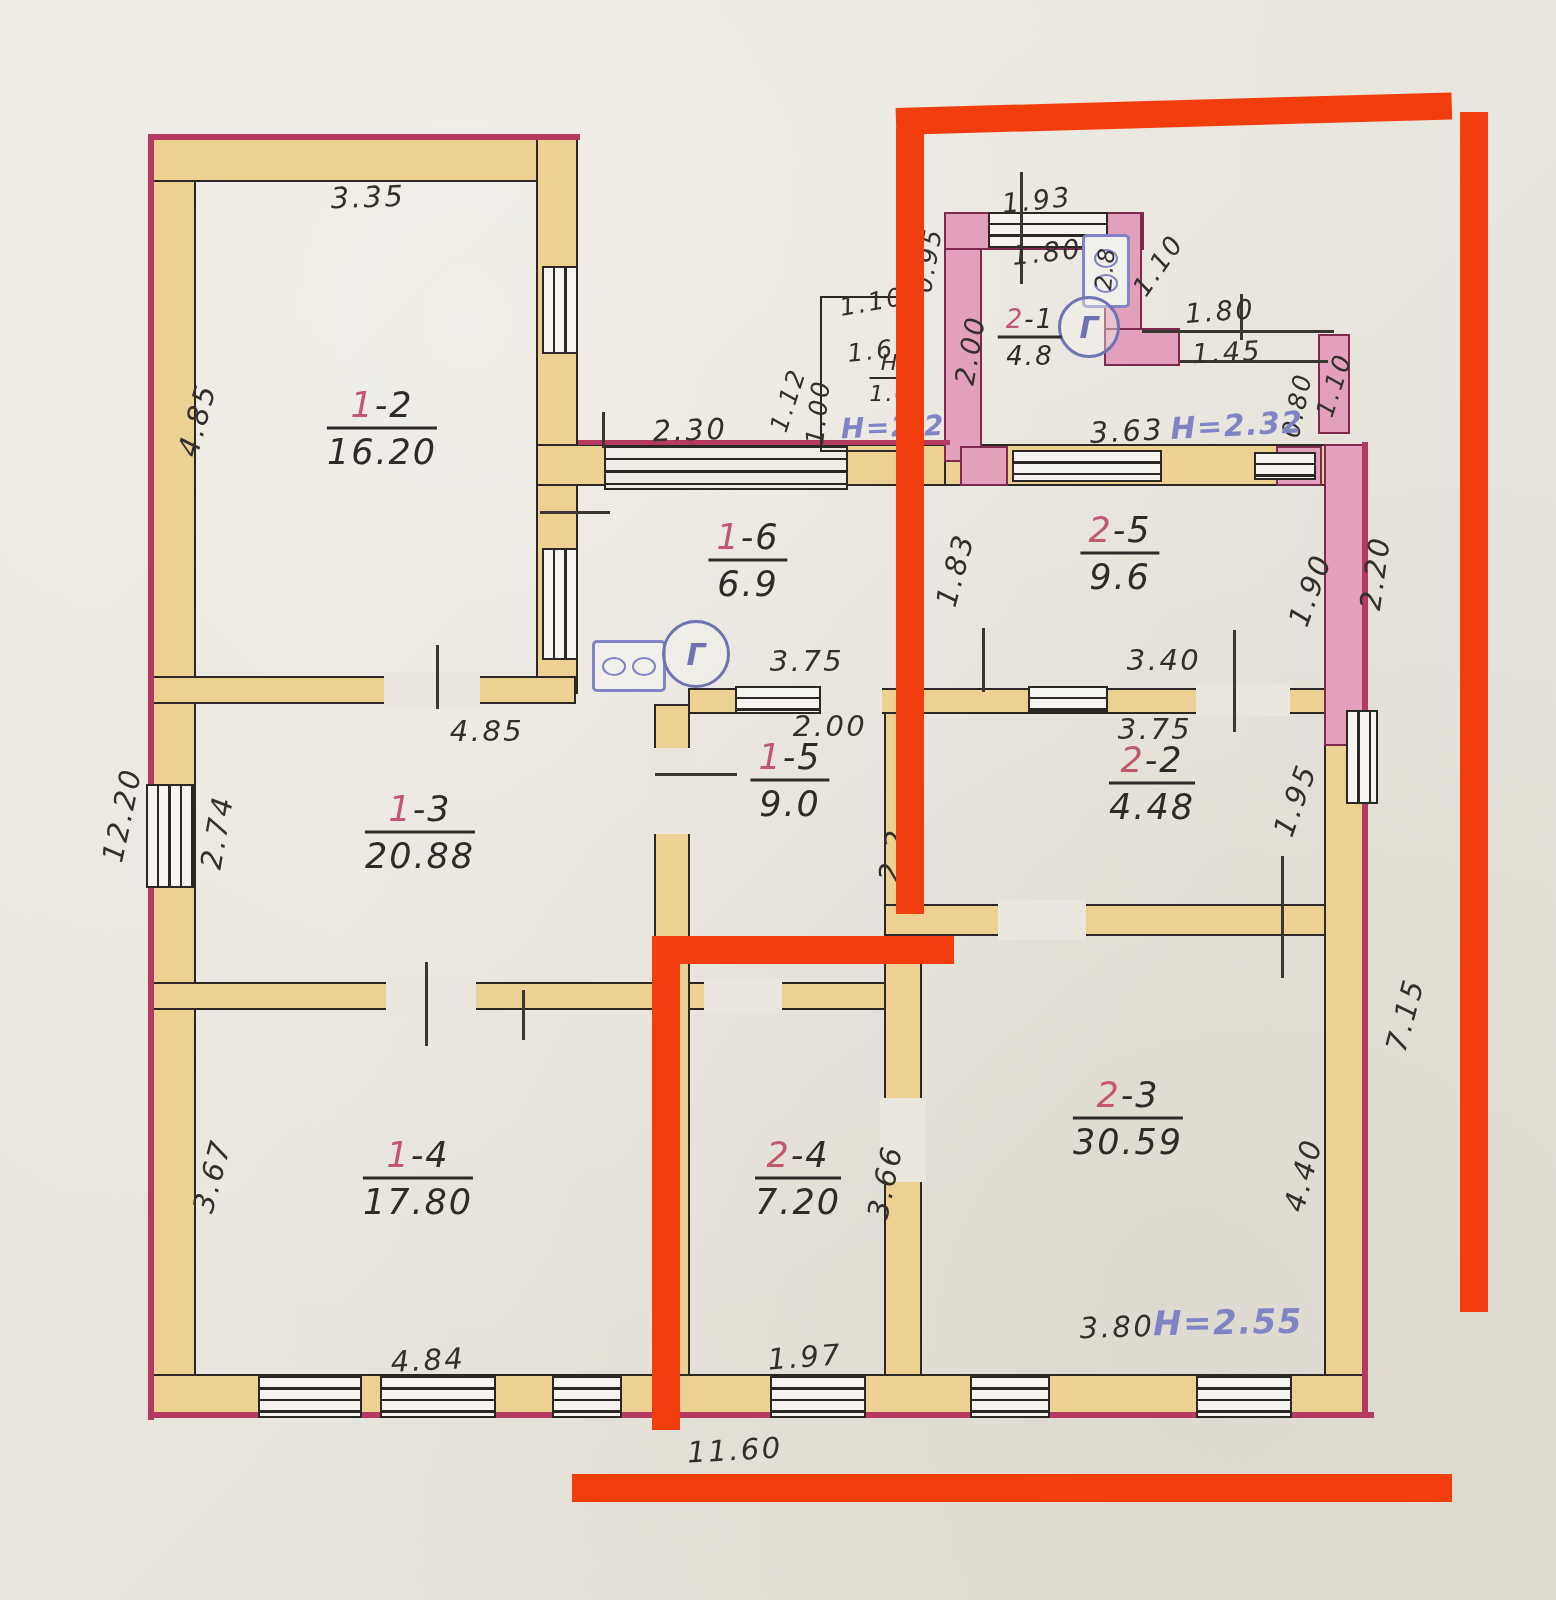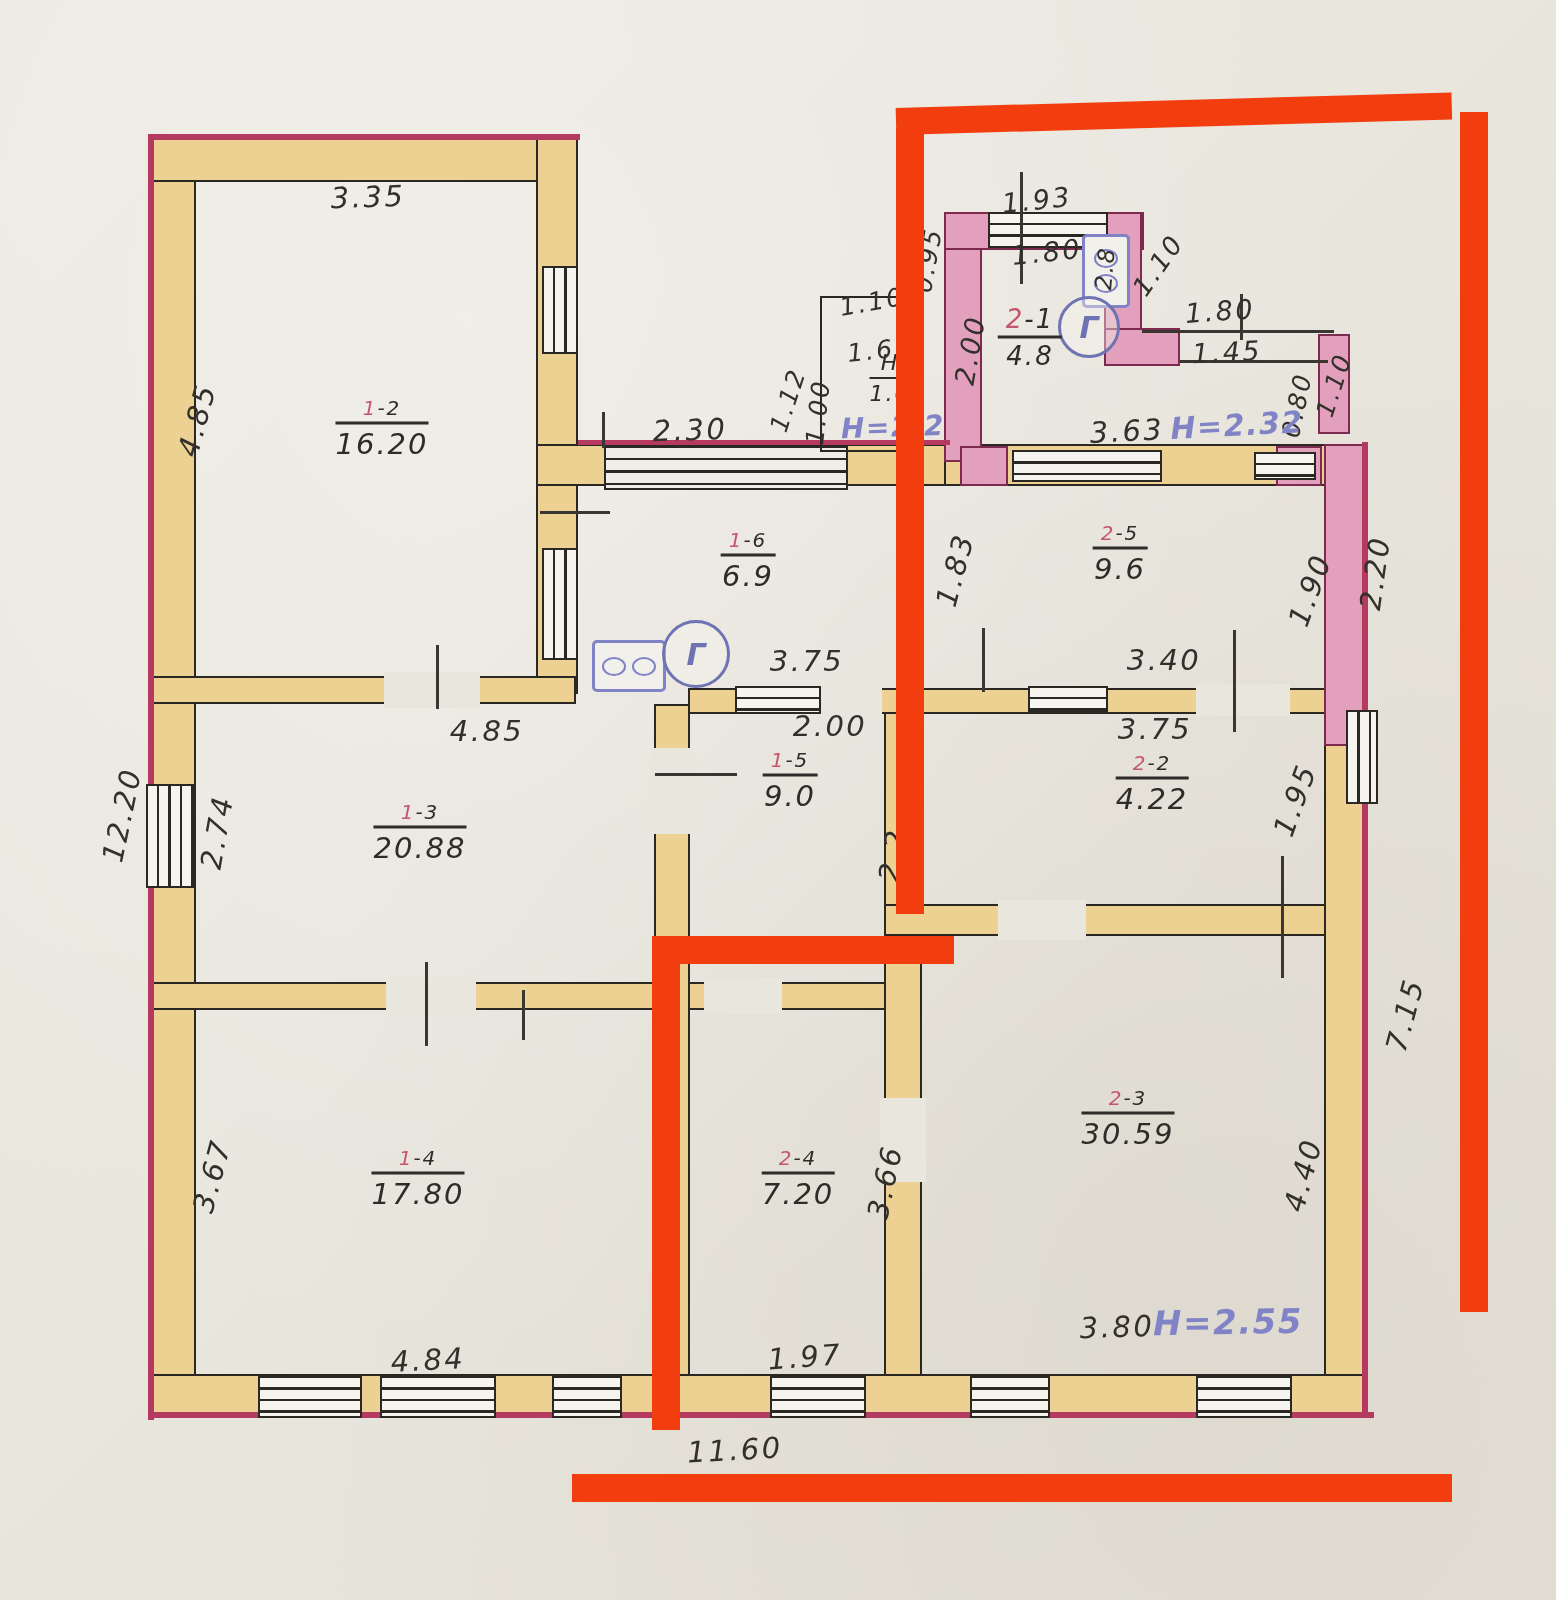--- a/index.html
+++ b/index.html
@@ -19,22 +19,22 @@
          background:repeating-linear-gradient(to bottom,#f6f4ee 0 9px,#2b2722 9px 11.5px);}
   .steps{position:absolute;border:2.5px solid #2b2722;box-sizing:border-box;z-index:9;
          background:repeating-linear-gradient(to bottom,#efede6 0 10px,#2b2722 10px 12.5px);}
   .outline{position:absolute;border:2.5px solid #2b2722;box-sizing:border-box;z-index:9;background:transparent;}
   .tln{position:absolute;background:#3a3631;z-index:9;}
   .dim{position:absolute;color:#33302c;font-style:italic;font-size:29px;letter-spacing:2.5px;
        white-space:nowrap;z-index:20;transform:translate(-50%,-50%);}
   .blue{color:#8084c6;font-weight:bold;letter-spacing:1.5px;}
   .room{position:absolute;text-align:center;color:#2e2b28;font-style:italic;z-index:20;
         transform:translate(-50%,-50%);}
-  .room .top{font-size:20px;letter-spacing:2px;border-bottom:3.5px solid #2e2b28;padding:0 8px 2px 8px;}
-  .room .area{font-size:29px;letter-spacing:2px;padding-top:2px;}
+  .room .top{font-size:35px;letter-spacing:2px;border-bottom:3.5px solid #2e2b28;padding:0 8px 2px 8px;}
+  .room .area{font-size:35px;letter-spacing:2px;padding-top:2px;}
   .room .num{color:#c4566e;}
   .room.small .top,.room.small .area{font-size:26px;}
   .gasbox{position:absolute;border:3px solid #8084c6;border-radius:5px;background:#f2f0ea;z-index:15;
         display:flex;align-items:center;justify-content:center;gap:6px;}
   .gasbox.v{flex-direction:column;}
   .burner{width:20px;height:15px;border:2.5px solid #8084c6;border-radius:50%;}
   .gascircle{position:absolute;border:3.5px solid #6f73b4;border-radius:50%;z-index:15;
         display:flex;align-items:center;justify-content:center;
         color:#6f73b4;font-size:30px;font-weight:bold;font-style:italic;background:rgba(246,244,238,.4);}
   .red{position:absolute;background:#f23d0f;z-index:50;}
@@ -150,21 +150,21 @@
   <div class="room" style="left:748px;top:560px;">
     <div class="top"><span class="num">1</span><span>-6</span></div>
     <div class="area">6.9</div>
   </div>
   <div class="room small" style="left:1030px;top:337px;">
     <div class="top"><span class="num">2</span><span>-1</span></div>
     <div class="area">4.8</div>
   </div>
   <div class="room" style="left:1152px;top:783px;">
     <div class="top"><span class="num">2</span><span>-2</span></div>
-    <div class="area">4.22</div>
+    <div class="area">4.48</div>
   </div>
   <div class="room" style="left:1128px;top:1118px;">
     <div class="top"><span class="num">2</span><span>-3</span></div>
     <div class="area">30.59</div>
   </div>
   <div class="room" style="left:798px;top:1178px;">
     <div class="top"><span class="num">2</span><span>-4</span></div>
     <div class="area">7.20</div>
   </div>
   <div class="room" style="left:1120px;top:553px;">

